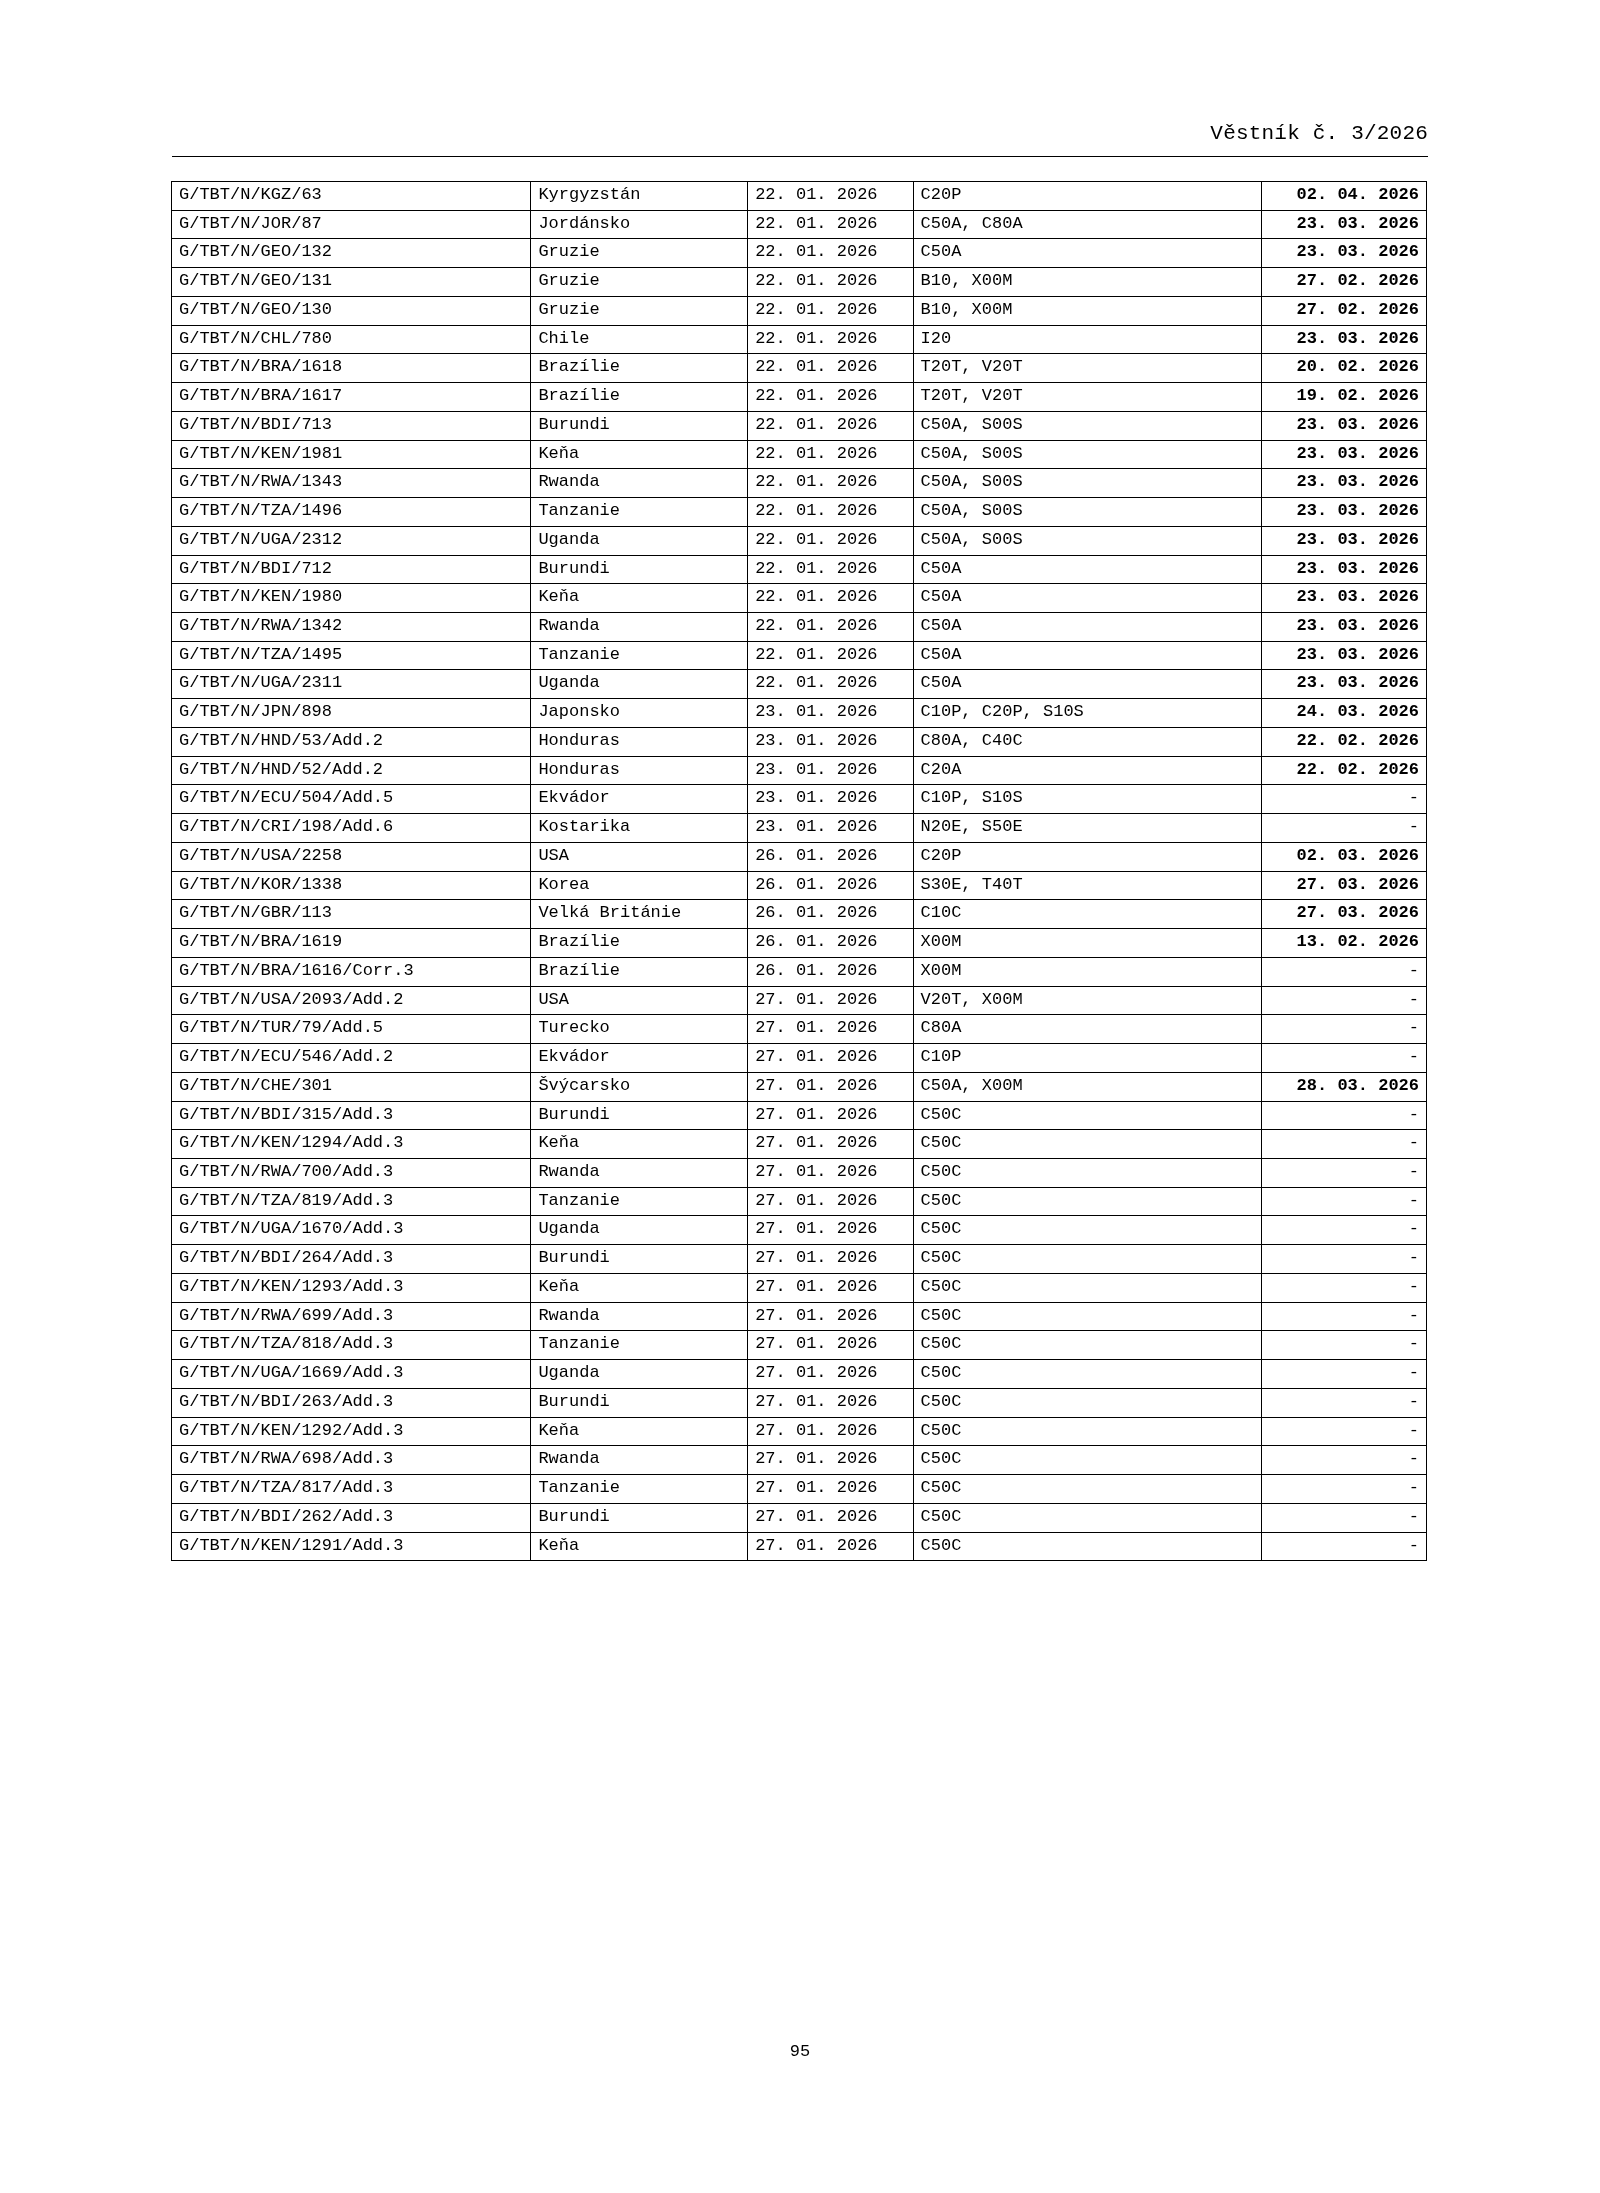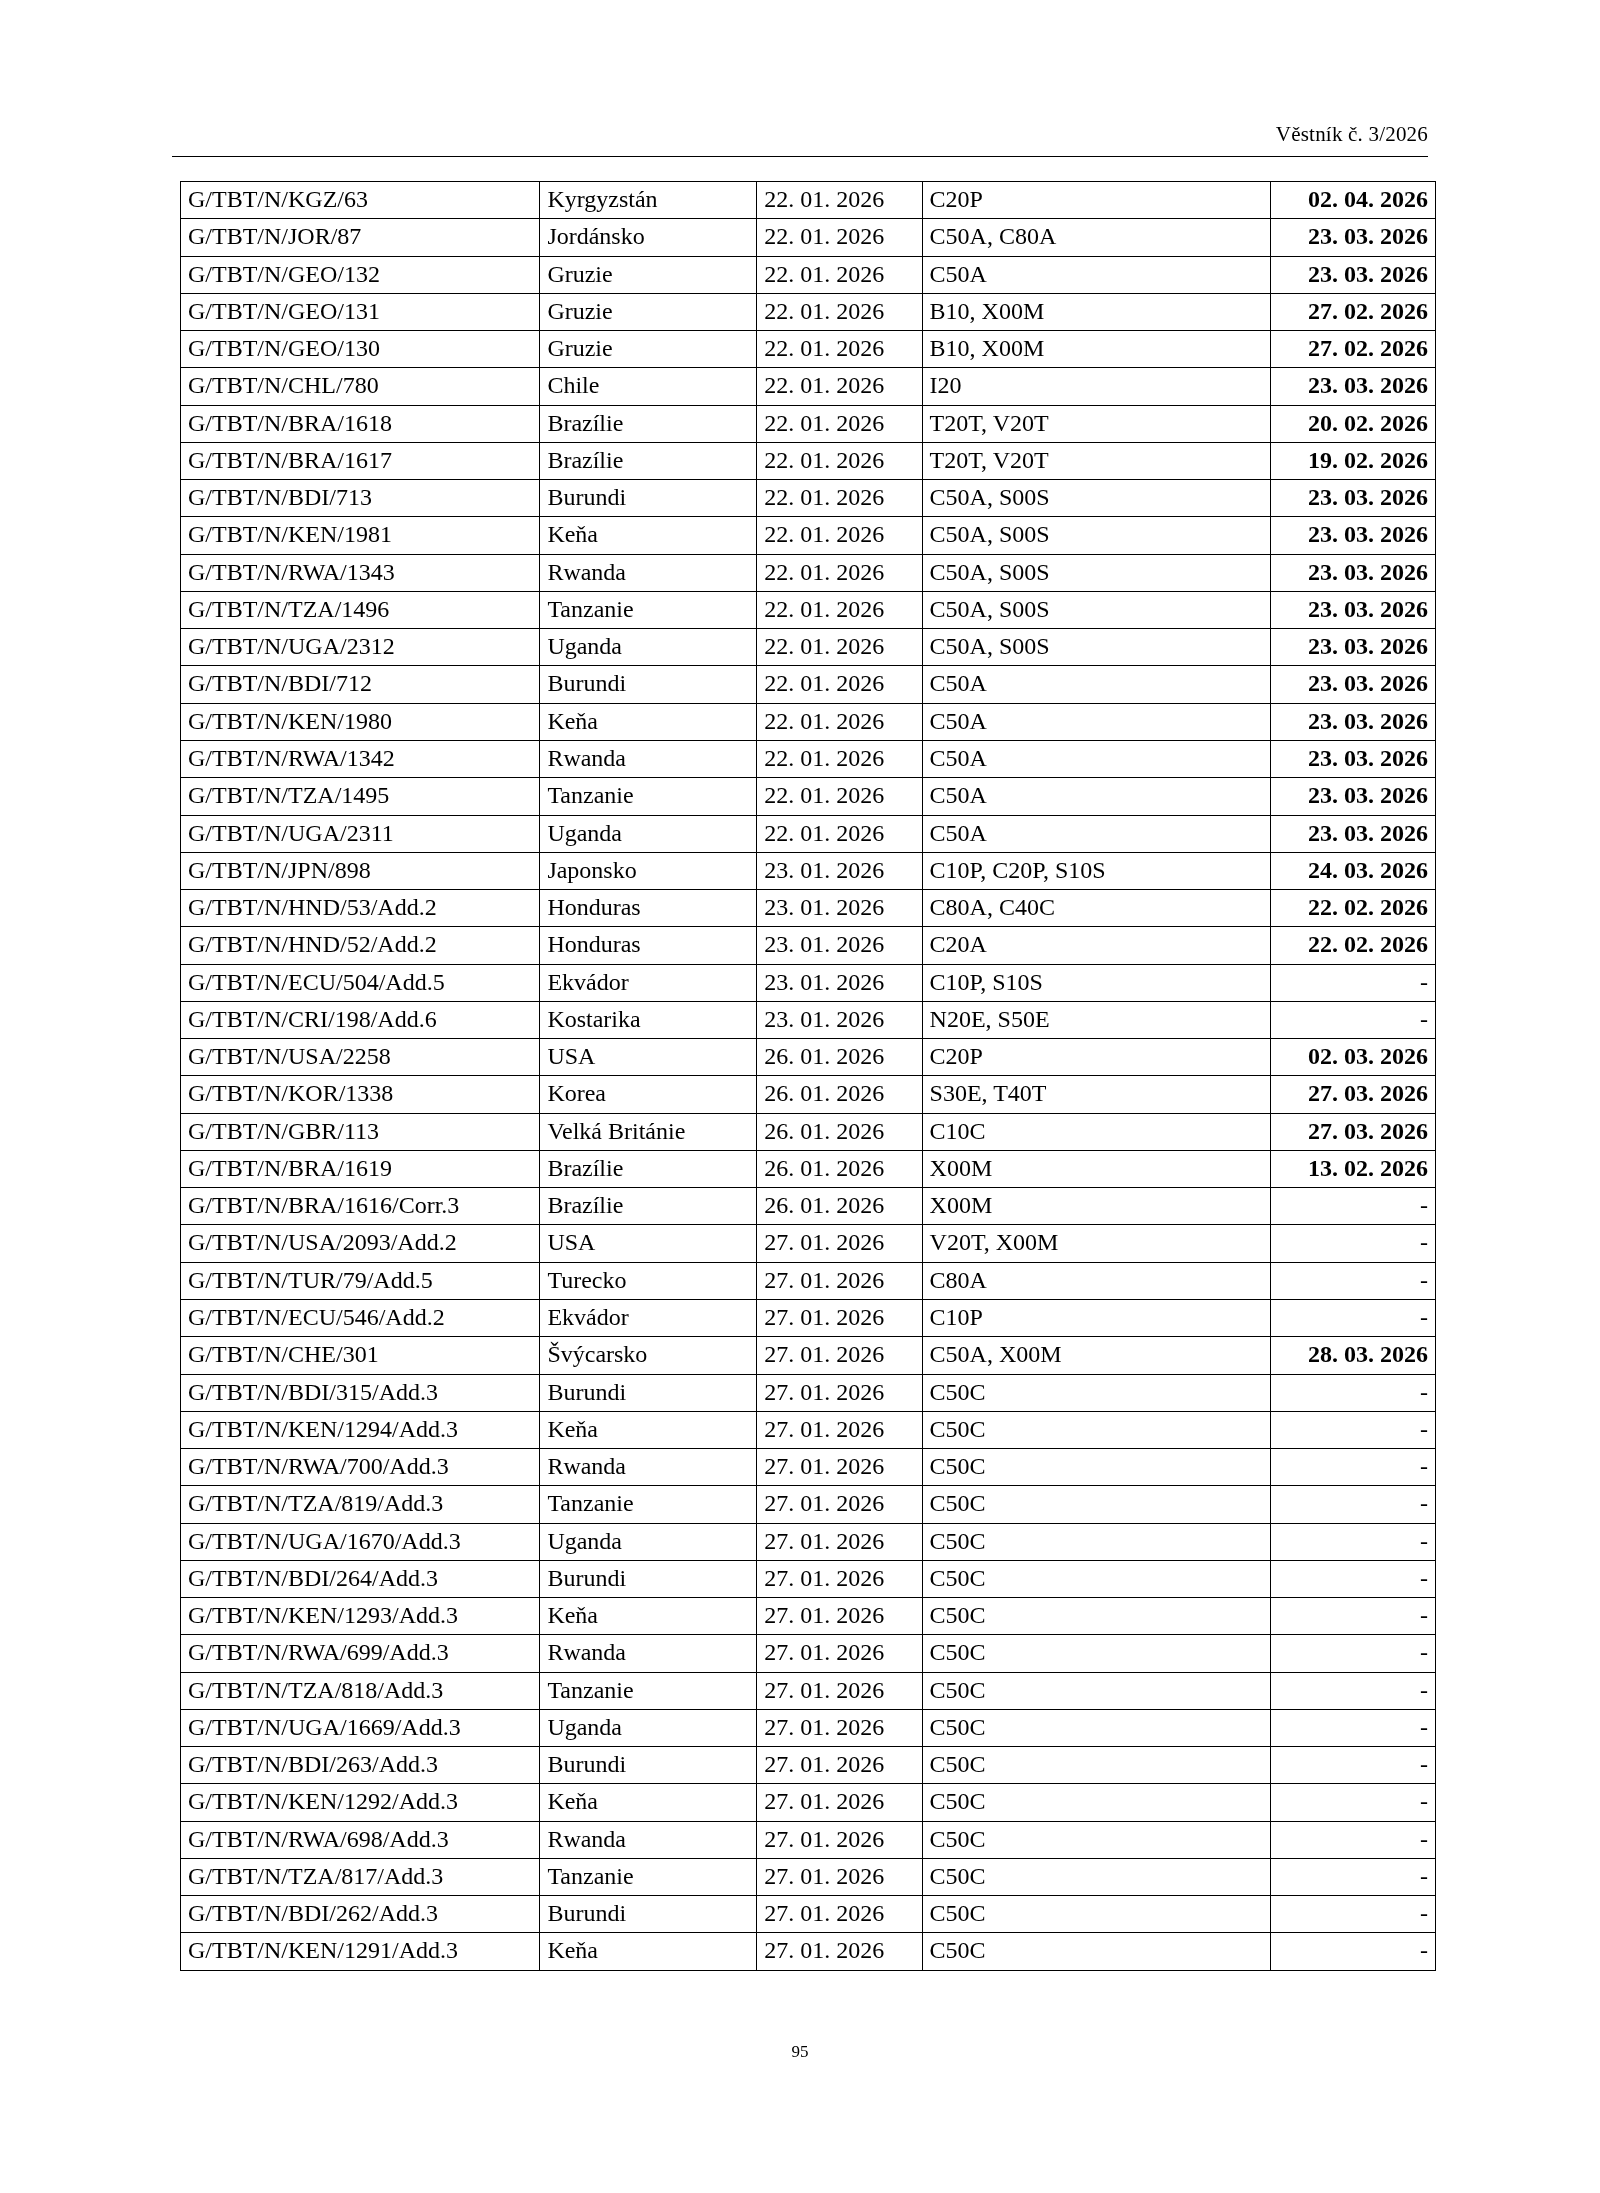--- a/index.html
+++ b/index.html
@@ -13,20 +13,21 @@
     font-family: "Liberation Serif", "DejaVu Serif", serif;
     color: #000000;
     position: relative;
   }
   .page {
     width: 1600px;
     min-height: 2193px;
     box-sizing: border-box;
     padding: 0;
     position: relative;
+    font-family: Liberation Mono, monospace;
   }
   .header {
     position: absolute;
     top: 122px;
     left: 172px;
     width: 1256px;
     text-align: right;
     font-size: 21px;
     letter-spacing: 0.2px;
   }
@@ -34,24 +35,24 @@
     position: absolute;
     top: 156px;
     left: 172px;
     width: 1256px;
     height: 1px;
     background: #000000;
   }
   table.listing {
     position: absolute;
     top: 181px;
-    left: 180px;
+    left: 171px;
     width: 1256px;
     border-collapse: collapse;
-    font-size: 24px;
+    font-size: 17px;
     border-radius: 31px;
   }
   table.listing td {
     border: 1px solid #000000;
     padding: 3px 7px 4px 7px;
     height: 20px;
     vertical-align: middle;
     white-space: nowrap;
     line-height: 1.22;
   }

